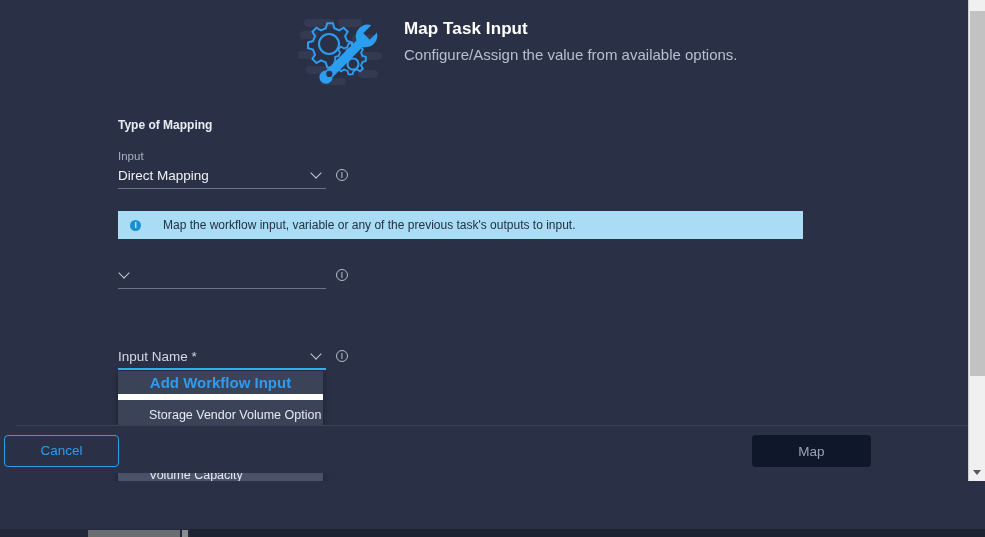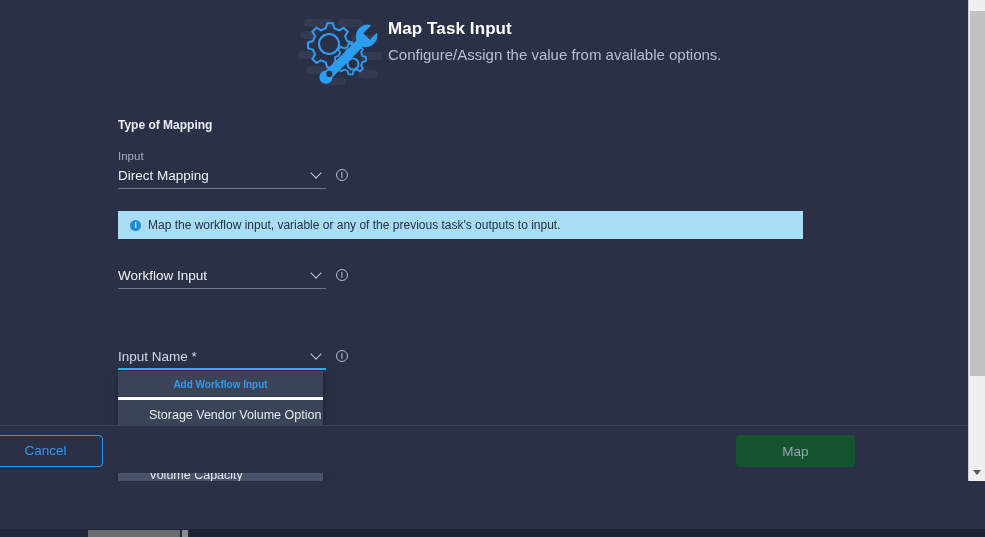--- a/index.html
+++ b/index.html
@@ -31,20 +31,21 @@
     background: #2a3146;
     overflow: hidden;
   }
 
   
   .header {
     display: flex;
     align-items: flex-start;
     padding: 8px 0 0 0;
     margin-left: 298px;
+    gap: 16px;
   }
 
   .header-icon {
     width: 90px;
     height: 88px;
     flex: 0 0 90px;
     position: relative;
   }
 
   .header-text { padding-top: 10px; }
@@ -151,21 +152,21 @@
 
   
   .banner {
     margin-top: 22px;
     width: 685px;
     height: 28px;
     background: #a9dcf5;
     display: flex;
     align-items: center;
     padding-left: 12px;
-    gap: 7px;
+    gap: 22px;
   }
 
   .banner-icon {
     width: 11px;
     height: 11px;
     flex: 0 0 11px;
     border-radius: 50%;
     background: #1a8fd1;
     position: relative;
   }
@@ -195,46 +196,46 @@
     margin-top: 1px;
     background: #3b4358;
     box-shadow: 0 2px 6px rgba(0,0,0,.38);
   }
 
   .dropdown-head {
     height: 29px;
     display: flex;
     align-items: center;
     justify-content: center;
-    font-size: 10px;
+    font-size: 15px;
     font-weight: bold;
     color: #2f9bf0;
     background: #3b4358;
-    border-bottom: 3px solid #ffffff;
+    border-bottom: 6px solid #ffffff;
     cursor: pointer;
   }
 
   .dropdown-item {
     height: 30px;
     display: flex;
     align-items: center;
     padding-left: 31px;
     font-size: 12.5px;
     color: #e7eaf1;
     background: #3b4358;
     cursor: pointer;
     white-space: nowrap;
   }
 
   .dropdown-item.highlighted { background: #4a5269; }
 
   
   .footer {
     position: absolute;
-    left: 0;
+    left: 16px;
     bottom: 8px;
     width: 968px;
     height: 48px;
     background: #2a3146;
     border-top: 1px solid #3a4157;
   }
 
   .btn-cancel {
     position: absolute;
     left: -12px;
@@ -253,21 +254,21 @@
   }
 
   .btn-map {
     position: absolute;
     right: 113px;
     top: 9px;
     width: 119px;
     height: 32px;
     border: none;
     border-radius: 4px;
-    background: #14532d;
+    background: #0f172a;
     color: #9aa4b4;
     font-size: 13.5px;
     font-family: "Liberation Sans", sans-serif;
     cursor: pointer;
   }
 
   
   .vscroll {
     position: absolute;
     right: 0;
@@ -396,21 +397,20 @@
 
       <div class="banner">
         <span class="banner-icon"></span>
         <span class="banner-text">Map the workflow input, variable or any of the previous task's outputs to input.</span>
       </div>
 
       <div class="gap-lg"></div>
 
       <div class="field">
         <div class="select-row">
-          <span class="select-value">Workflow Input</span>
           <span class="chevron"></span>
           <span class="info-icon"></span>
         </div>
       </div>
 
       <div class="gap-xl"></div>
 
       <div class="field">
         <div class="select-row focused">
           <span class="select-value placeholder">Input Name *</span>

